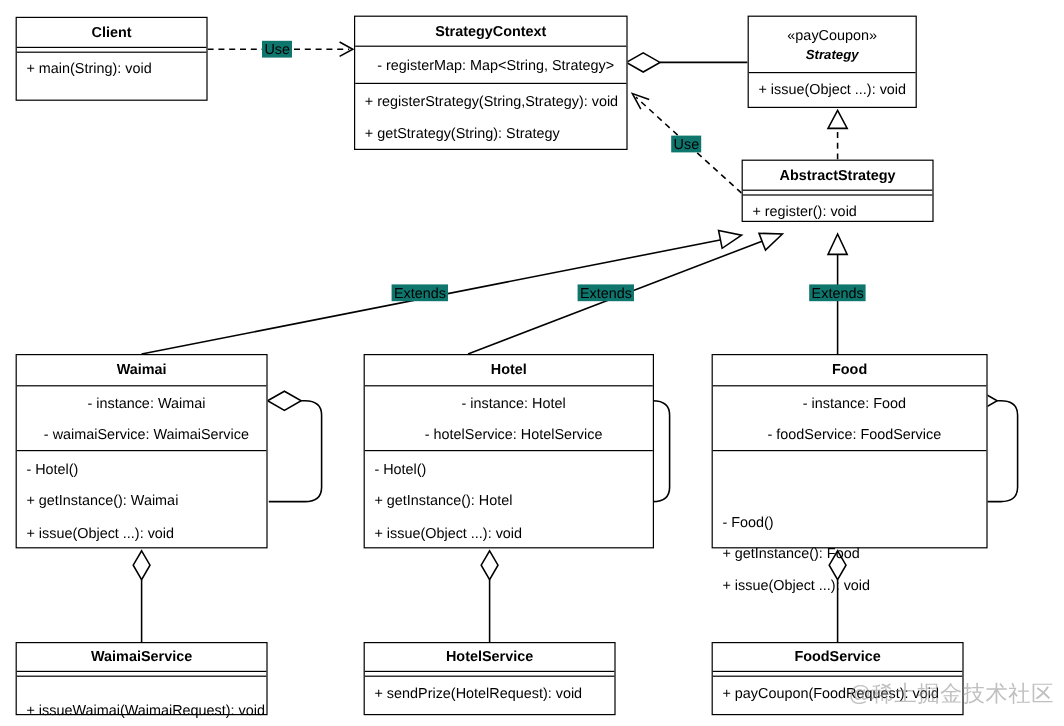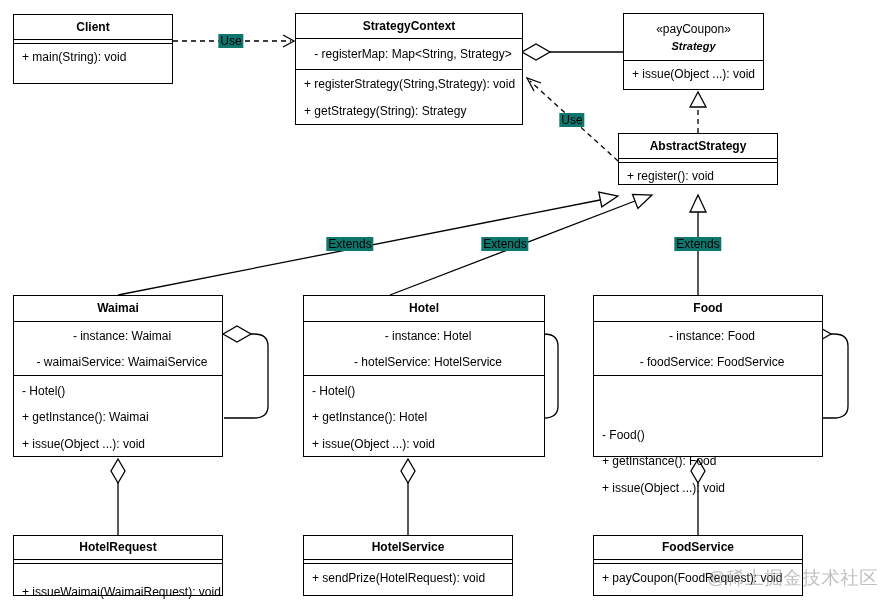--- a/index.html
+++ b/index.html
@@ -140,21 +140,21 @@
     <div class="sec">
       <div class="row" style="line-height:26px;padding-top:1px;">- instance: Food</div>
       <div class="row" style="line-height:26px;">- foodService: FoodService</div>
     </div>
     <div class="row" style="line-height:26px;padding-top:2px;margin-top:44px;">- Food()</div>
     <div class="row" style="line-height:27px;">+ getInstance(): Food</div>
     <div class="row" style="line-height:27px;">+ issue(Object ...): void</div>
   </div>
 
   <div class="cls" style="left:13px;top:535px;width:210px;height:61px;">
-    <div class="cls-title" style="line-height:23px;">HotelRequest</div>
+    <div class="cls-title" style="line-height:23px;">WaimaiService</div>
     <div class="spacer"></div>
     <div class="row" style="line-height:29px;margin-top:14px;">+ issueWaimai(WaimaiRequest): void</div>
   </div>
 
   <div class="cls" style="left:303px;top:535px;width:210px;height:61px;">
     <div class="cls-title" style="line-height:23px;">HotelService</div>
     <div class="spacer"></div>
     <div class="row" style="line-height:29px;">+ sendPrize(HotelRequest): void</div>
   </div>
 

